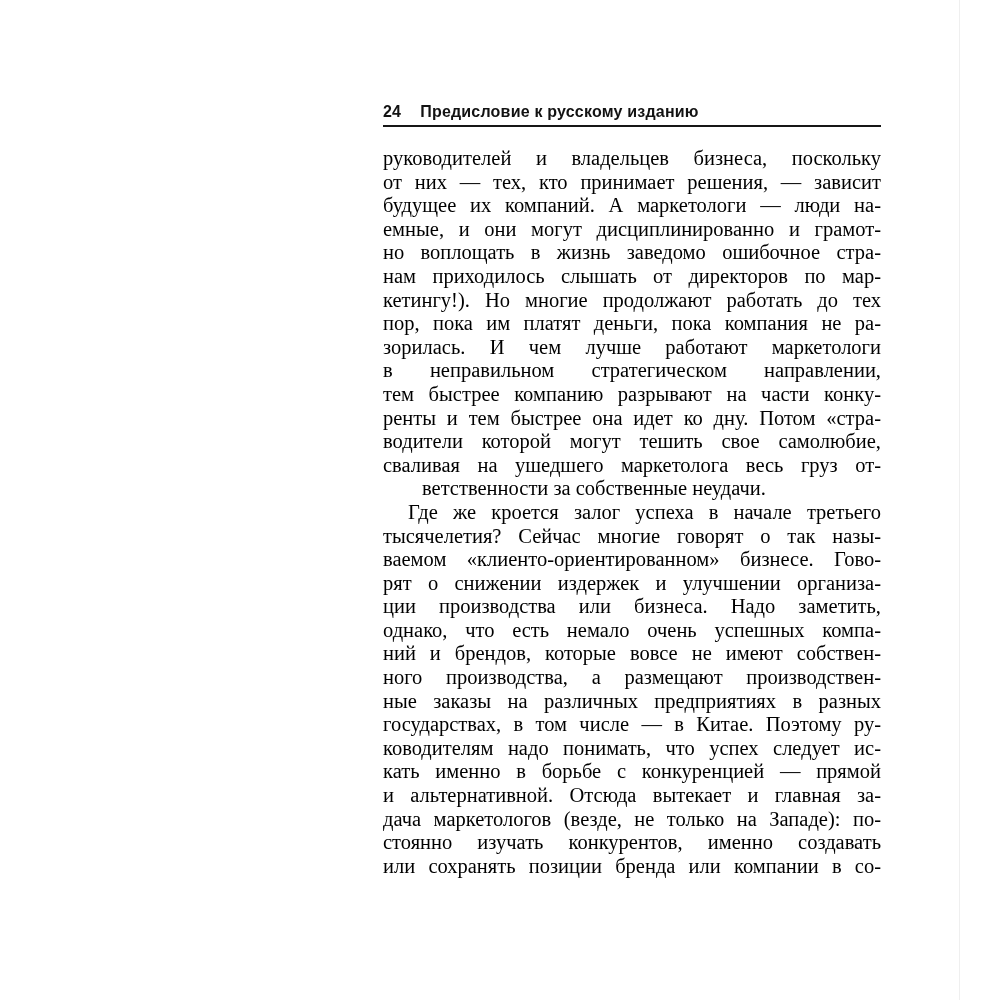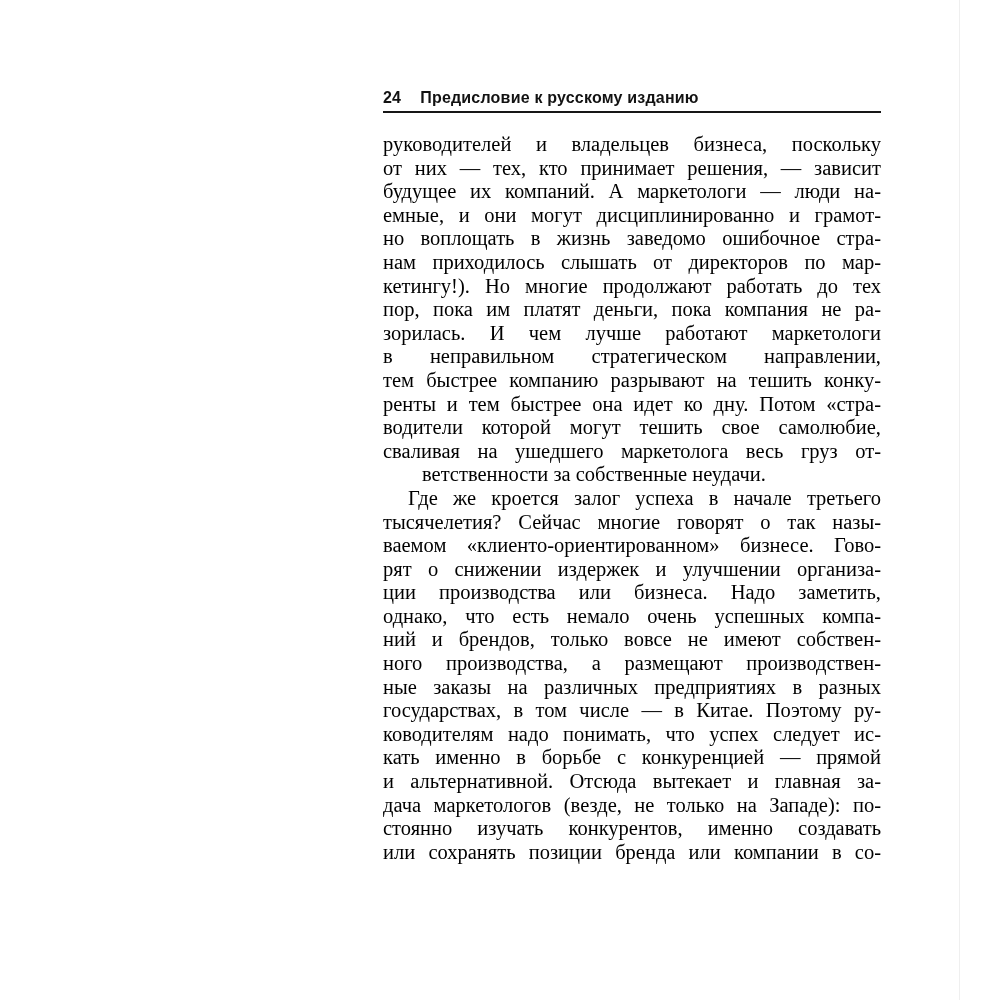--- a/index.html
+++ b/index.html
@@ -20,21 +20,21 @@
     position: absolute;
     left: 959px;
     top: 0;
     width: 1px;
     height: 1000px;
     background: #efefef;
   }
   .content {
     position: absolute;
     left: 383px;
-    top: 89px;
+    top: 103px;
     width: 498px;
   }
   .running-head {
     display: flex;
     align-items: baseline;
     font-family: "Liberation Sans", sans-serif;
     font-weight: bold;
     font-size: 16px;
     line-height: 18px;
     color: #121212;
@@ -80,32 +80,32 @@
         <div class="line">руководителей и владельцев бизнеса, поскольку</div>
         <div class="line">от них — тех, кто принимает решения, — зависит</div>
         <div class="line">будущее их компаний. А маркетологи — люди на-</div>
         <div class="line">емные, и они могут дисциплинированно и грамот-</div>
         <div class="line">но воплощать в жизнь заведомо ошибочное стра-</div>
         <div class="line">нам приходилось слышать от директоров по мар-</div>
         <div class="line">кетингу!). Но многие продолжают работать до тех</div>
         <div class="line">пор, пока им платят деньги, пока компания не ра-</div>
         <div class="line">зорилась. И чем лучше работают маркетологи</div>
         <div class="line">в неправильном стратегическом направлении,</div>
-        <div class="line">тем быстрее компанию разрывают на тешить конку-</div>
+        <div class="line">тем быстрее компанию разрывают на части конку-</div>
         <div class="line">ренты и тем быстрее она идет ко дну. Потом «стра-</div>
         <div class="line">водители которой могут тешить свое самолюбие,</div>
         <div class="line">сваливая на ушедшего маркетолога весь груз от-</div>
         <div class="line noj">ветственности за собственные неудачи.</div>
         <div class="line indent">Где же кроется залог успеха в начале третьего</div>
         <div class="line">тысячелетия? Сейчас многие говорят о так назы-</div>
         <div class="line">ваемом «клиенто-ориентированном» бизнесе. Гово-</div>
         <div class="line">рят о снижении издержек и улучшении организа-</div>
         <div class="line">ции производства или бизнеса. Надо заметить,</div>
         <div class="line">однако, что есть немало очень успешных компа-</div>
-        <div class="line">ний и брендов, только вовсе не имеют собствен-</div>
+        <div class="line">ний и брендов, которые вовсе не имеют собствен-</div>
         <div class="line">ного производства, а размещают производствен-</div>
         <div class="line">ные заказы на различных предприятиях в разных</div>
         <div class="line">государствах, в том числе — в Китае. Поэтому ру-</div>
         <div class="line">ководителям надо понимать, что успех следует ис-</div>
         <div class="line">кать именно в борьбе с конкуренцией — прямой</div>
         <div class="line">и альтернативной. Отсюда вытекает и главная за-</div>
         <div class="line">дача маркетологов (везде, не только на Западе): по-</div>
         <div class="line">стоянно изучать конкурентов, именно создавать</div>
         <div class="line">или сохранять позиции бренда или компании в со-</div>
       </div>

